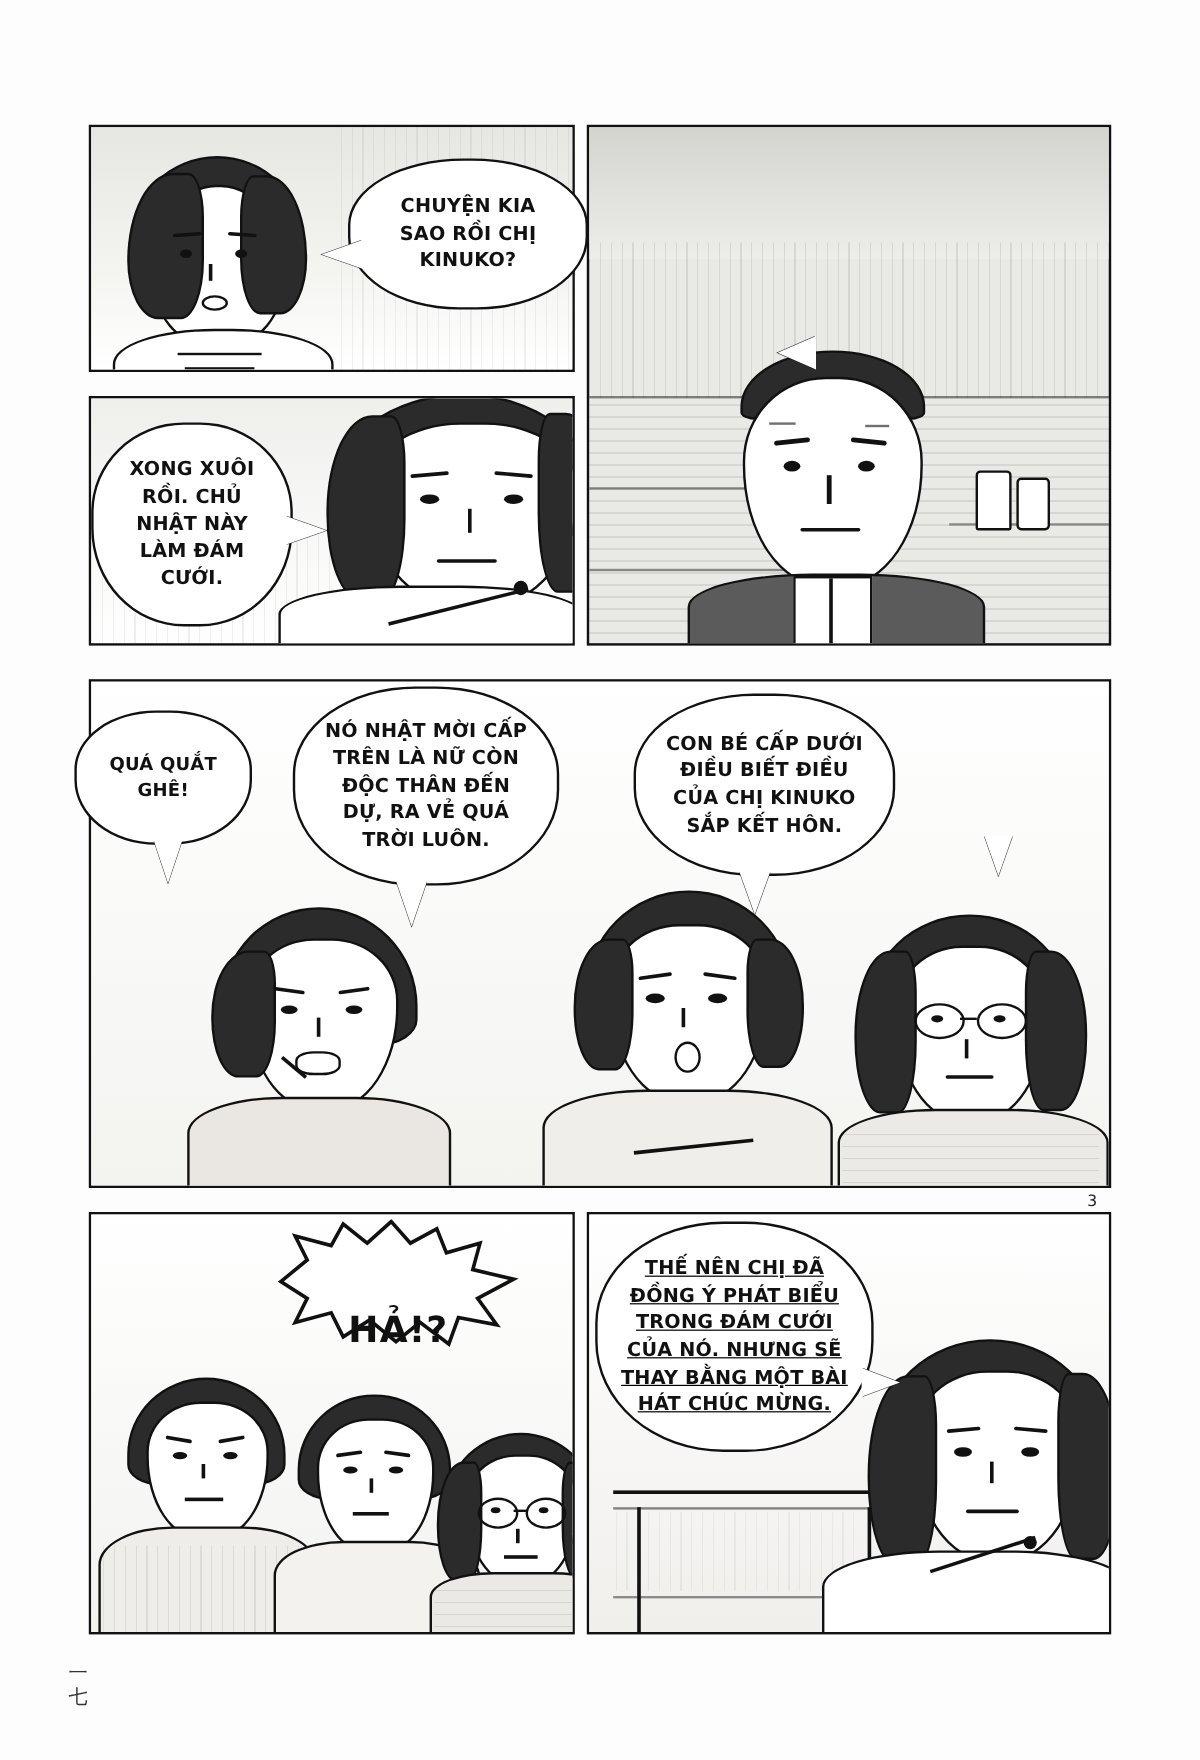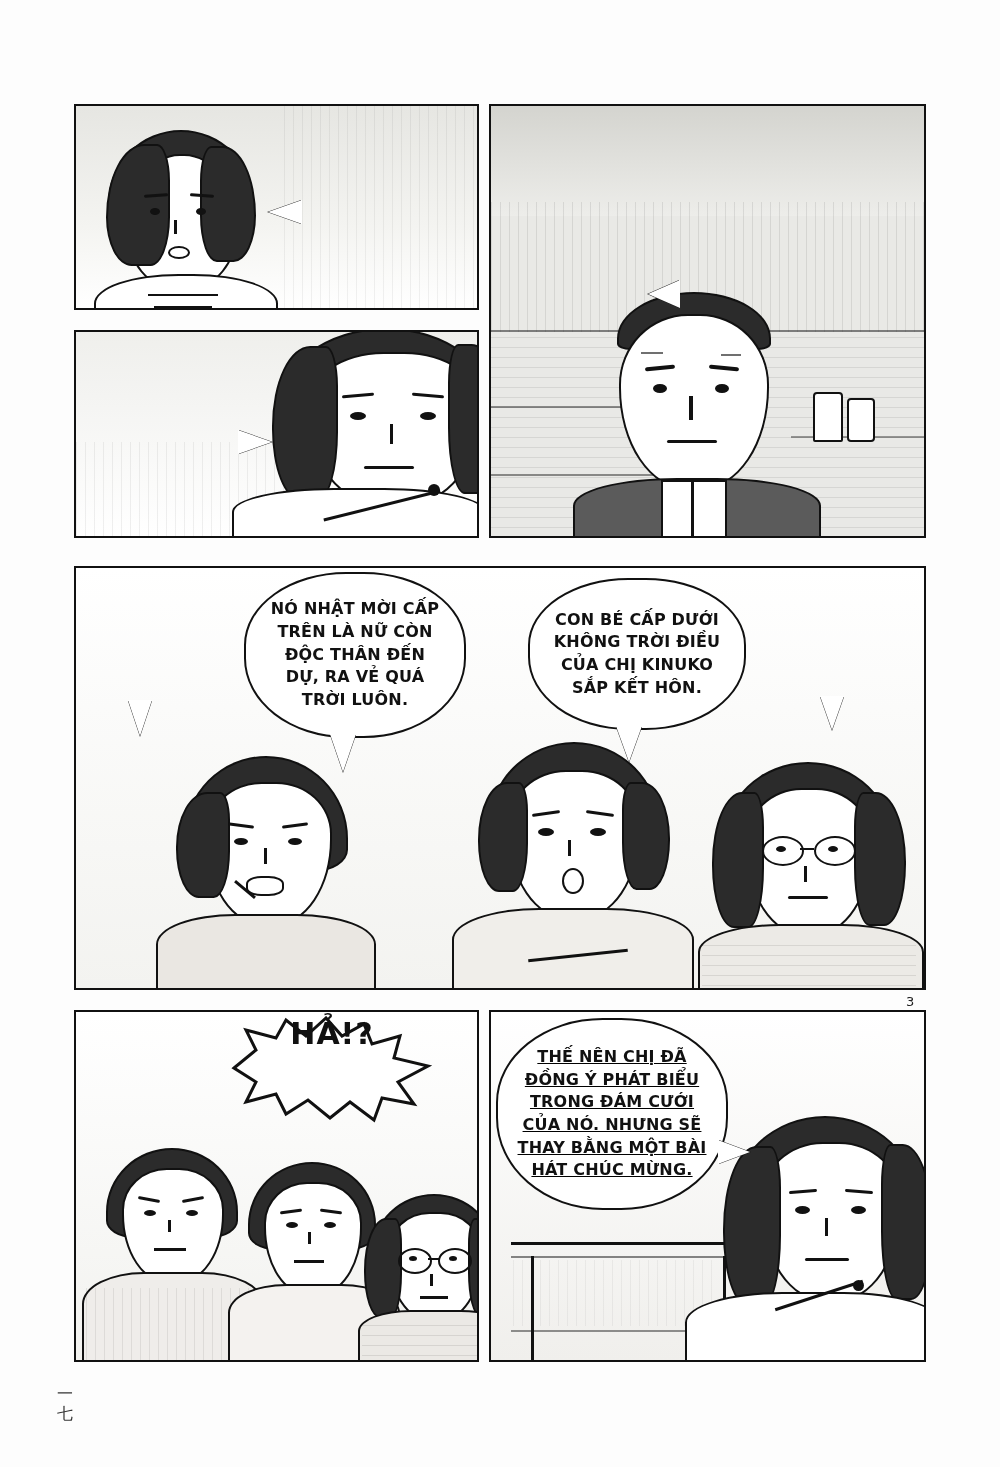--- a/index.html
+++ b/index.html
@@ -65,21 +65,21 @@
     width: 0;
     height: 0;
     z-index: 6;
   }
 
   
   .shout {
     position: absolute;
     z-index: 6;
     display: flex;
-    align-items: flex-start;
+    align-items: flex-end;
     justify-content: center;
   }
   .shout .txt {
     font-family: "DejaVu Sans", sans-serif;
     font-weight: 700;
     font-size: 30px;
     color: #111;
     letter-spacing: 1px;
     position: relative;
     z-index: 2;
@@ -192,20 +192,25 @@
       <div class="brow" style="left:102px; top:70px; width:24px; height:3px; transform:rotate(4deg);"></div>
       <div class="line" style="left:86px; top:96px; width:3px; height:14px;"></div>
       <div class="mouth" style="left:80px; top:122px; width:18px; height:9px;"></div>
       <div class="body-sh" style="left:6px; top:150px; width:180px; height:60px; border-radius:46% 46% 0 0;"></div>
       <div class="line" style="left:60px; top:170px; width:70px; height:2px;"></div>
       <div class="line" style="left:66px; top:182px; width:58px; height:2px;"></div>
     </div>
     <div class="hatch" style="left:208px; top:0; width:196px; height:204px; opacity:0.25;"></div>
   </div>
 
+  <div class="bubble b-md" style="left:290px; top:132px; width:200px; height:126px; border-radius:48% 48% 46% 46% / 44% 44% 48% 48%;">
+    <div class="txt">CHUYỆN KIA
+SAO RỒI CHỊ
+KINUKO?</div>
+  </div>
   <div class="tail" style="left:268px; top:200px; border-top:12px solid transparent; border-bottom:12px solid transparent; border-right:34px solid #fff; filter:drop-shadow(-1px 0 0 #111);"></div>
 
   <div class="panel tone-grey" style="left:489px; top:104px; width:437px; height:434px;">
     <div class="grad-sky" style="left:0; top:0; width:100%; height:110px; background:linear-gradient(180deg,#d4d4cf,#ededea);"></div>
     <div class="hatch" style="left:0; top:96px; width:437px; height:130px; opacity:0.4;"></div>
     <div class="hatch-v" style="left:0; top:226px; width:437px; height:206px; opacity:0.45;"></div>
 
     <div class="line" style="left:0; top:224px; width:437px; height:2px; opacity:0.5;"></div>
     <div class="line" style="left:0; top:300px; width:190px; height:2px; opacity:0.45;"></div>
     <div class="line" style="left:0; top:368px; width:190px; height:2px; opacity:0.45;"></div>
@@ -248,20 +253,27 @@
       <div class="brow" style="left:140px; top:66px; width:32px; height:3px; transform:rotate(5deg);"></div>
       <div class="line" style="left:118px; top:96px; width:3px; height:20px;"></div>
       <div class="line" style="left:92px; top:138px; width:50px; height:3px; border-radius:2px;"></div>
       <div class="body-sh" style="left:-40px; top:160px; width:250px; height:56px; border-radius:40% 40% 0 0;"></div>
     </div>
 
     <div class="line" style="left:246px; top:172px; width:120px; height:3px; transform:rotate(-14deg);"></div>
     <div class="eye" style="left:352px; top:152px; width:12px; height:12px;"></div>
   </div>
 
+  <div class="bubble b-md" style="left:76px; top:352px; width:168px; height:170px; border-radius:46% 46% 46% 46% / 44% 44% 48% 48%;">
+    <div class="txt">XONG XUÔI
+RỒI. CHỦ
+NHẬT NÀY
+LÀM ĐÁM
+CƯỚI.</div>
+  </div>
   <div class="tail" style="left:238px; top:430px; border-top:12px solid transparent; border-bottom:12px solid transparent; border-left:34px solid #fff; filter:drop-shadow(1px 0 0 #111);"></div>
 
   <div class="panel tone-light" style="left:74px; top:566px; width:852px; height:424px;">
     <div class="grad-sky" style="left:0; top:0; width:100%; height:100%; background:linear-gradient(180deg,#ffffff,#f3f3f0);"></div>
 
     <div class="fig" style="left:96px; top:188px; width:190px; height:234px;">
       <div class="hair" style="left:12px; top:0px; width:160px; height:112px; border-radius:52% 52% 22% 22% / 74% 74% 20% 20%;"></div>
       <div class="head" style="left:34px; top:26px; width:122px; height:140px; border-radius:44% 44% 46% 46% / 36% 36% 60% 60%;"></div>
       <div class="hair" style="left:4px; top:36px; width:50px; height:102px; border-radius:58% 18% 30% 42% / 52% 26% 44% 46%;"></div>
       <div class="eye" style="left:62px; top:82px; width:14px; height:7px;"></div>
@@ -299,34 +311,38 @@
       <div class="line" style="left:88px; top:86px; width:14px; height:2px;"></div>
       <div class="eye" style="left:64px; top:84px; width:10px; height:6px;"></div>
       <div class="eye" style="left:116px; top:84px; width:10px; height:6px;"></div>
       <div class="line" style="left:92px; top:104px; width:3px; height:16px;"></div>
       <div class="line" style="left:76px; top:134px; width:40px; height:3px; border-radius:2px;"></div>
       <div class="body-sh" style="left:-14px; top:162px; width:222px; height:74px; border-radius:36% 36% 0 0; background:#eceae6;"></div>
       <div class="hatch-v" style="left:-10px; top:176px; width:214px; height:58px; opacity:0.5;"></div>
     </div>
   </div>
 
+  <div class="bubble b-sm" style="left:62px; top:592px; width:148px; height:112px; border-radius:46% 46% 46% 46% / 44% 44% 48% 48%;">
+    <div class="txt">QUÁ QUẮT
+GHÊ!</div>
+  </div>
   <div class="tail" style="left:128px; top:700px; border-left:12px solid transparent; border-right:12px solid transparent; border-top:36px solid #fff; filter:drop-shadow(0 1px 0 #111);"></div>
 
   <div class="bubble b-md" style="left:244px; top:572px; width:222px; height:166px; border-radius:46% 46% 46% 46% / 44% 44% 48% 48%;">
     <div class="txt">NÓ NHẬT MỜI CẤP
 TRÊN LÀ NỮ CÒN
 ĐỘC THÂN ĐẾN
 DỰ, RA VẺ QUÁ
 TRỜI LUÔN.</div>
   </div>
   <div class="tail" style="left:330px; top:734px; border-left:13px solid transparent; border-right:13px solid transparent; border-top:38px solid #fff; filter:drop-shadow(0 1px 0 #111);"></div>
 
   <div class="bubble b-md" style="left:528px; top:578px; width:218px; height:152px; border-radius:46% 46% 46% 46% / 44% 44% 48% 48%;">
     <div class="txt">CON BÉ CẤP DƯỚI
-KHÔNG TRỜI ĐIỀU
+ĐIỀU BIẾT ĐIỀU
 CỦA CHỊ KINUKO
 SẮP KẾT HÔN.</div>
   </div>
   <div class="tail" style="left:616px; top:726px; border-left:13px solid transparent; border-right:13px solid transparent; border-top:36px solid #fff; filter:drop-shadow(0 1px 0 #111);"></div>
 
   <div class="tail" style="left:820px; top:696px; border-left:12px solid transparent; border-right:12px solid transparent; border-top:34px solid #fff; filter:drop-shadow(0 1px 0 #111);"></div>
 
   <div class="page-num" style="left:906px; top:994px;">3</div>
 
   <div class="panel tone-light" style="left:74px; top:1010px; width:405px; height:352px;">

